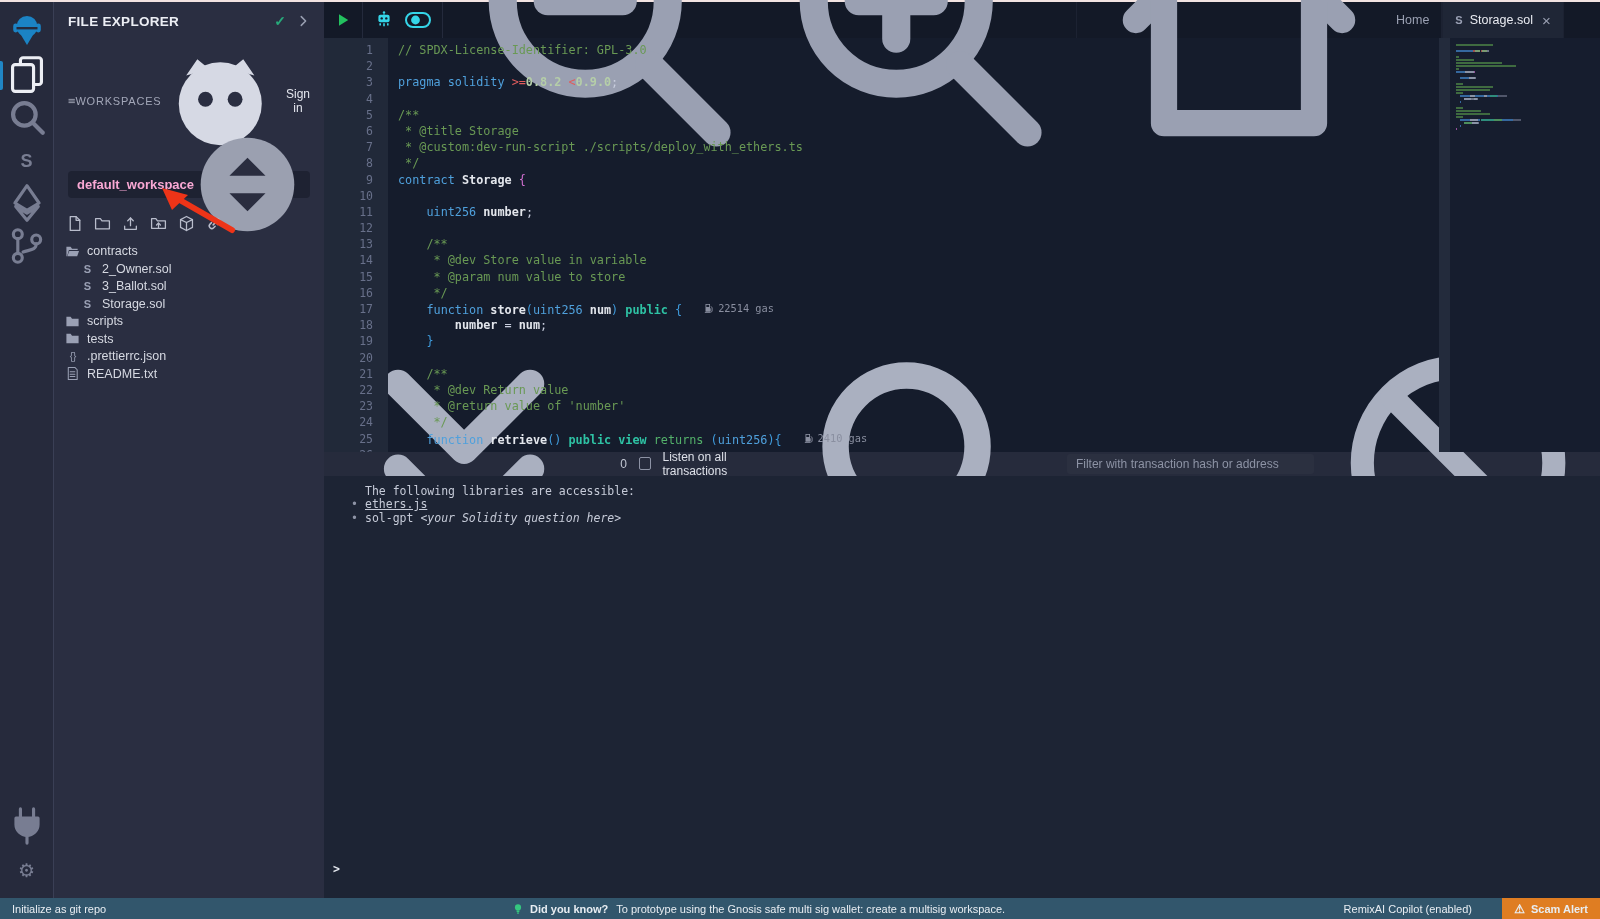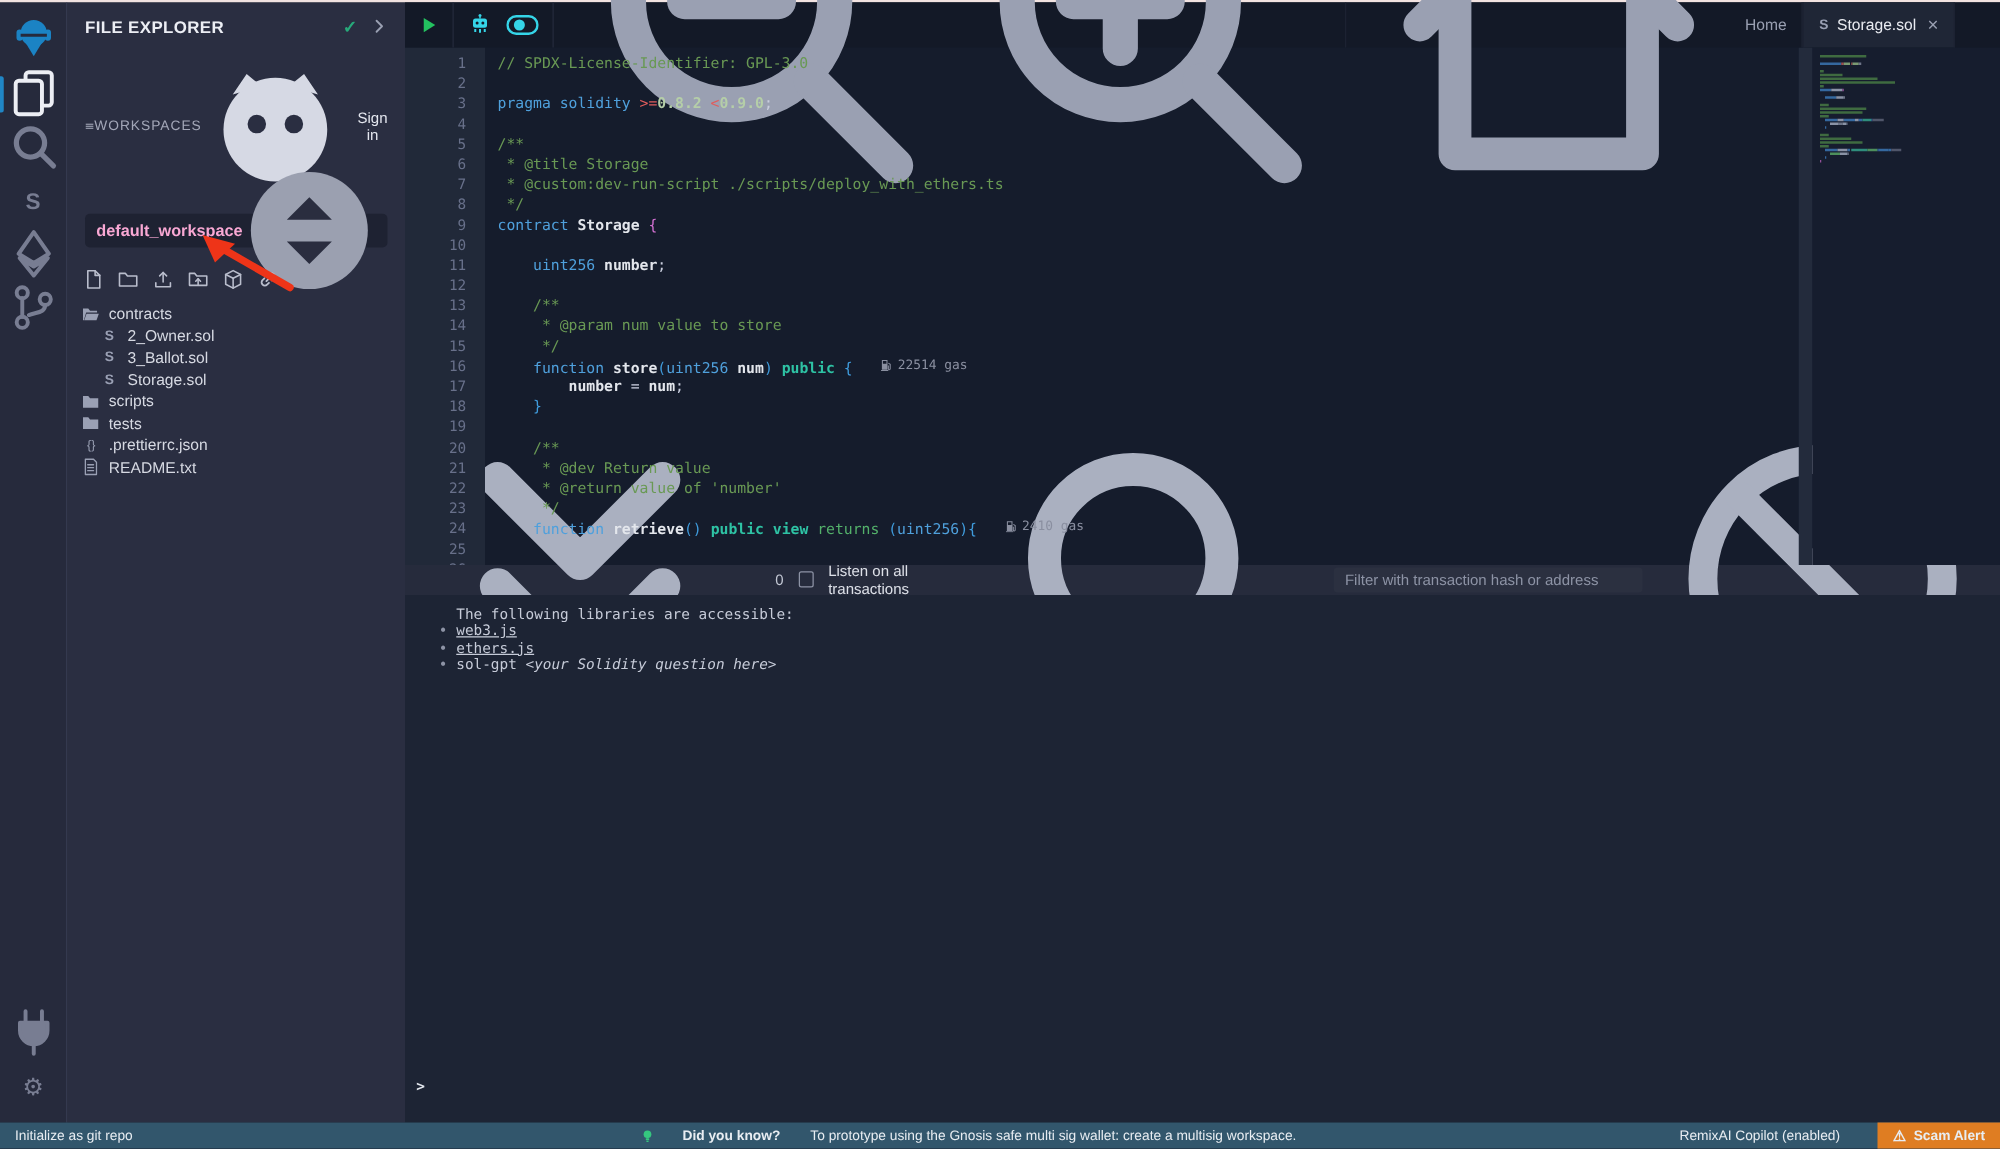--- a/index.html
+++ b/index.html
@@ -115,21 +115,21 @@
   .t-line { height:13.5px; line-height:13.5px; white-space:pre; }
   .t-indent { display:inline-block; width:35px; }
   .t-bullet { display:inline-block; width:14px; margin-left:21px; color:#8d93a5; }
   .t-link { text-decoration:underline; cursor:pointer; }
   .t-prompt { position:absolute; bottom:22px; left:9px; color:#e3e7ee; font-weight:700; }
 
   
   #status-bar { height:21px; background:#32566c; position:relative; color:#e8edf2; font-size:11px; }
   #status-bar > div { position:absolute; top:0; bottom:0; display:flex; align-items:center; }
   .sb-left { left:12px; cursor:pointer; }
-  .sb-tip { left:512px; gap:22px; }
+  .sb-tip { left:512px; gap:6px; }
   .sb-tip b { margin-right:2px; }
   .sb-tip svg { width:12px; height:12px; }
   .sb-copilot { right:128px; }
   .sb-scam { right:0; background:#df7d22; padding:0 12px; gap:6px; font-weight:600; cursor:pointer; }
   .sb-warn { font-size:12px; line-height:1; }
 </style>
 </head>
 <body>
 
 <div id="top-strip"></div>
@@ -413,20 +413,21 @@
           <div class="code-line"></div>
           <div class="code-line"><span class="tok-c">/**</span></div>
           <div class="code-line"><span class="tok-c"> * @title Storage</span></div>
           <div class="code-line"><span class="tok-c"> * @custom:dev-run-script ./scripts/deploy_with_ethers.ts</span></div>
           <div class="code-line"><span class="tok-c"> */</span></div>
           <div class="code-line"><span class="tok-k">contract </span><span class="tok-f">Storage </span><span class="tok-b1">{</span></div>
           <div class="code-line"></div>
           <div class="code-line"><span class="tok-p">    </span><span class="tok-k">uint256 </span><span class="tok-f">number</span><span class="tok-p">;</span></div>
           <div class="code-line"></div>
           <div class="code-line"><span class="tok-c">    /**</span></div>
+          <div class="code-line"><span class="tok-c">     * @dev Store value in variable</span></div>
           <div class="code-line"><span class="tok-c">     * @param num value to store</span></div>
           <div class="code-line"><span class="tok-c">     */</span></div>
           <div class="code-line"><span class="tok-p">    </span><span class="tok-k">function </span><span class="tok-f">store</span><span class="tok-b2">(</span><span class="tok-k">uint256 </span><span class="tok-f">num</span><span class="tok-b2">) </span><span class="tok-t">public </span><span class="tok-b2">{</span><span class="gas-badge"><svg viewBox="0 0 12 12" style="width:10px;height:10px" fill="currentColor">
                 <path d="M1.8 1.2h5.4v9.3H1.8z"></path>
                 <path d="M2.8 2.2h3.4v2.6H2.8z" fill="#151c2c"></path>
                 <path d="M8 4.2l1.8 1.2v4.2a.9.9 0 0 1-1.8 0V6.4" fill="none" stroke="currentColor"></path>
                 <path d="M1 10.8h7v1H1z"></path>
               </svg><span>22514 gas</span></span></div>
           <div class="code-line"><span class="tok-p">        </span><span class="tok-f">number</span><span class="tok-p"> = </span><span class="tok-f">num</span><span class="tok-p">;</span></div>
           <div class="code-line"><span class="tok-p">    </span><span class="tok-b2">}</span></div>
@@ -587,21 +588,20 @@
           <svg viewBox="0 0 16 16" fill="none" stroke="currentColor" stroke-width="1.2" stroke-linecap="round" stroke-linejoin="round" style="width:100%;height:100%">
             <circle cx="8" cy="8" r="5.8" stroke-width="1.4"></circle>
             <path d="M4 4l8 8" stroke-width="1.4"></path>
           </svg>
         </button>
     </div>
 
     <div id="terminal-body">
       <div id="terminal-output">
           <div class="t-line"><span class="t-indent"></span><span>The following libraries are accessible:</span></div>
-          <div class="t-line"><span class="t-bullet">•</span><span class="t-link">web3.js</span></div>
           <div class="t-line"><span class="t-bullet">•</span><span class="t-link">ethers.js</span></div>
           <div class="t-line"><span class="t-bullet">•</span><span>sol-gpt </span><i>&lt;your Solidity question here&gt;</i></div>
           <div class="t-line">&nbsp;</div>
         </div>
       <div class="t-prompt">&gt;</div>
     </div>
   </main>
 </div>
 
 <footer id="status-bar">

